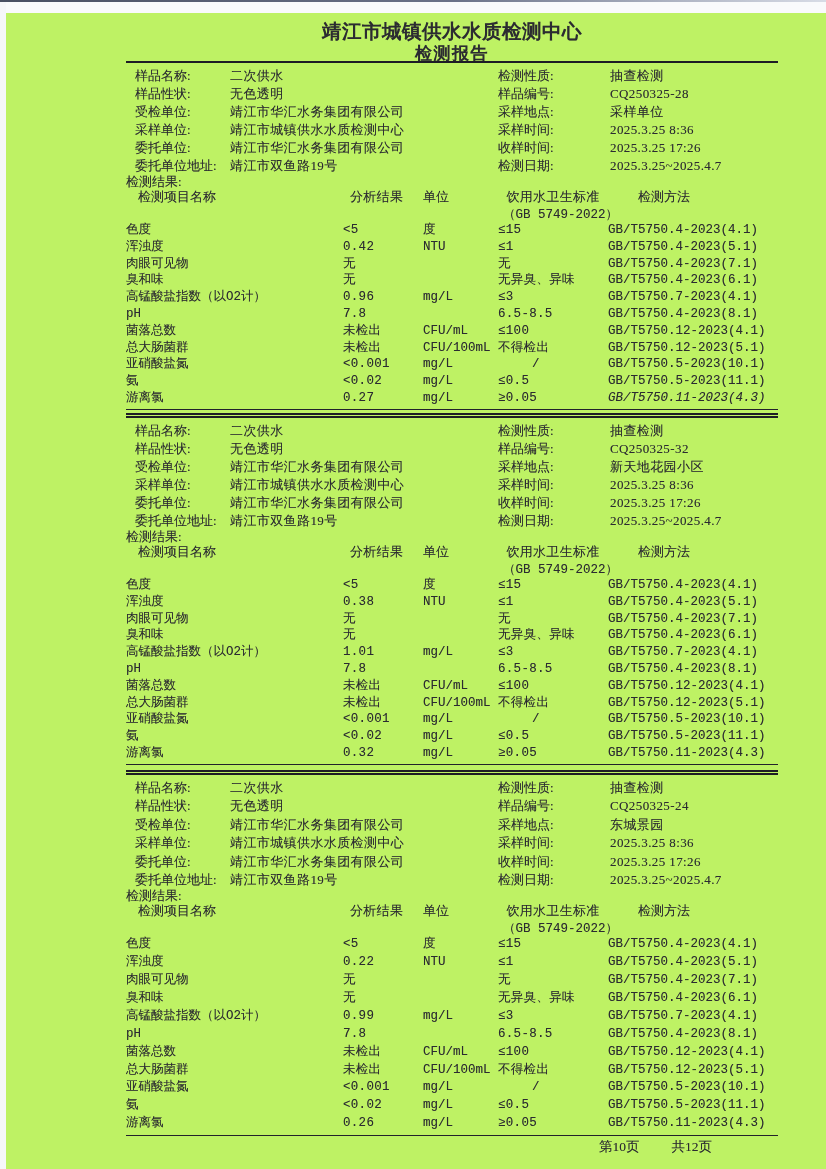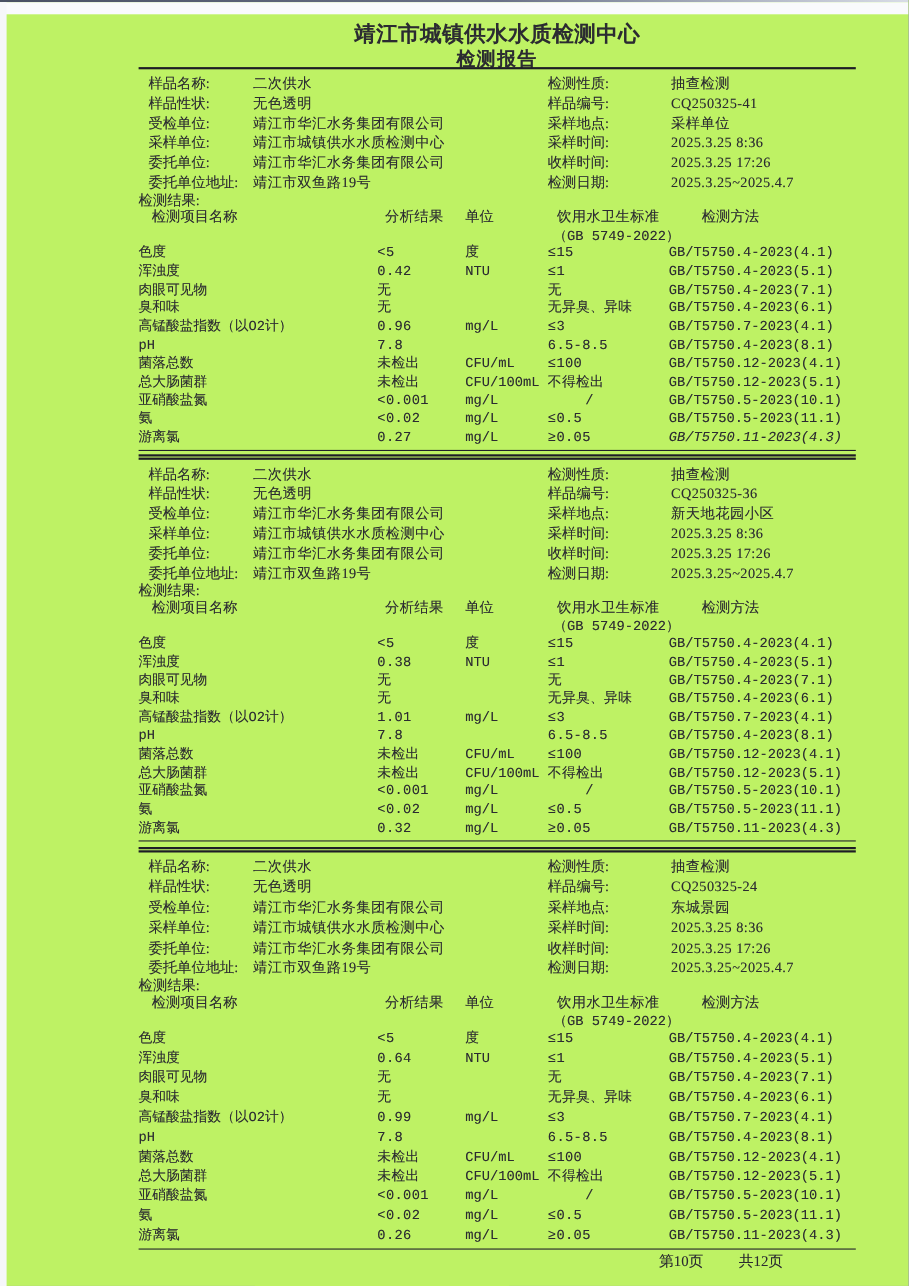--- a/index.html
+++ b/index.html
@@ -75,21 +75,21 @@
         <div class="info-row">
           <span class="i-label">样品名称:</span>
           <span class="i-value">二次供水</span>
           <span class="i-rlabel">检测性质:</span>
           <span class="i-rvalue">抽查检测</span>
         </div>
         <div class="info-row">
           <span class="i-label">样品性状:</span>
           <span class="i-value">无色透明</span>
           <span class="i-rlabel">样品编号:</span>
-          <span class="i-rvalue">CQ250325-41</span>
+          <span class="i-rvalue">CQ250325-28</span>
         </div>
         <div class="info-row">
           <span class="i-label">受检单位:</span>
           <span class="i-value">靖江市华汇水务集团有限公司</span>
           <span class="i-rlabel">采样地点:</span>
           <span class="i-rvalue">采样单位</span>
         </div>
         <div class="info-row">
           <span class="i-label">采样单位:</span>
           <span class="i-value">靖江市城镇供水水质检测中心</span>
@@ -203,21 +203,21 @@
         <div class="info-row">
           <span class="i-label">样品名称:</span>
           <span class="i-value">二次供水</span>
           <span class="i-rlabel">检测性质:</span>
           <span class="i-rvalue">抽查检测</span>
         </div>
         <div class="info-row">
           <span class="i-label">样品性状:</span>
           <span class="i-value">无色透明</span>
           <span class="i-rlabel">样品编号:</span>
-          <span class="i-rvalue">CQ250325-36</span>
+          <span class="i-rvalue">CQ250325-32</span>
         </div>
         <div class="info-row">
           <span class="i-label">受检单位:</span>
           <span class="i-value">靖江市华汇水务集团有限公司</span>
           <span class="i-rlabel">采样地点:</span>
           <span class="i-rvalue">新天地花园小区</span>
         </div>
         <div class="info-row">
           <span class="i-label">采样单位:</span>
           <span class="i-value">靖江市城镇供水水质检测中心</span>
@@ -378,21 +378,21 @@
         <div class="results-table">
           <div class="t-row">
             <span class="c name">色度</span>
             <span class="c result">&lt;5</span>
             <span class="c unit">度</span>
             <span class="c std">≤15</span>
             <span class="c method">GB/T5750.4-2023(4.1)</span>
           </div>
           <div class="t-row">
             <span class="c name">浑浊度</span>
-            <span class="c result">0.64</span>
+            <span class="c result">0.22</span>
             <span class="c unit">NTU</span>
             <span class="c std">≤1</span>
             <span class="c method">GB/T5750.4-2023(5.1)</span>
           </div>
           <div class="t-row">
             <span class="c name">肉眼可见物</span>
             <span class="c result">无</span>
             <span class="c unit"></span>
             <span class="c std">无</span>
             <span class="c method">GB/T5750.4-2023(7.1)</span>

